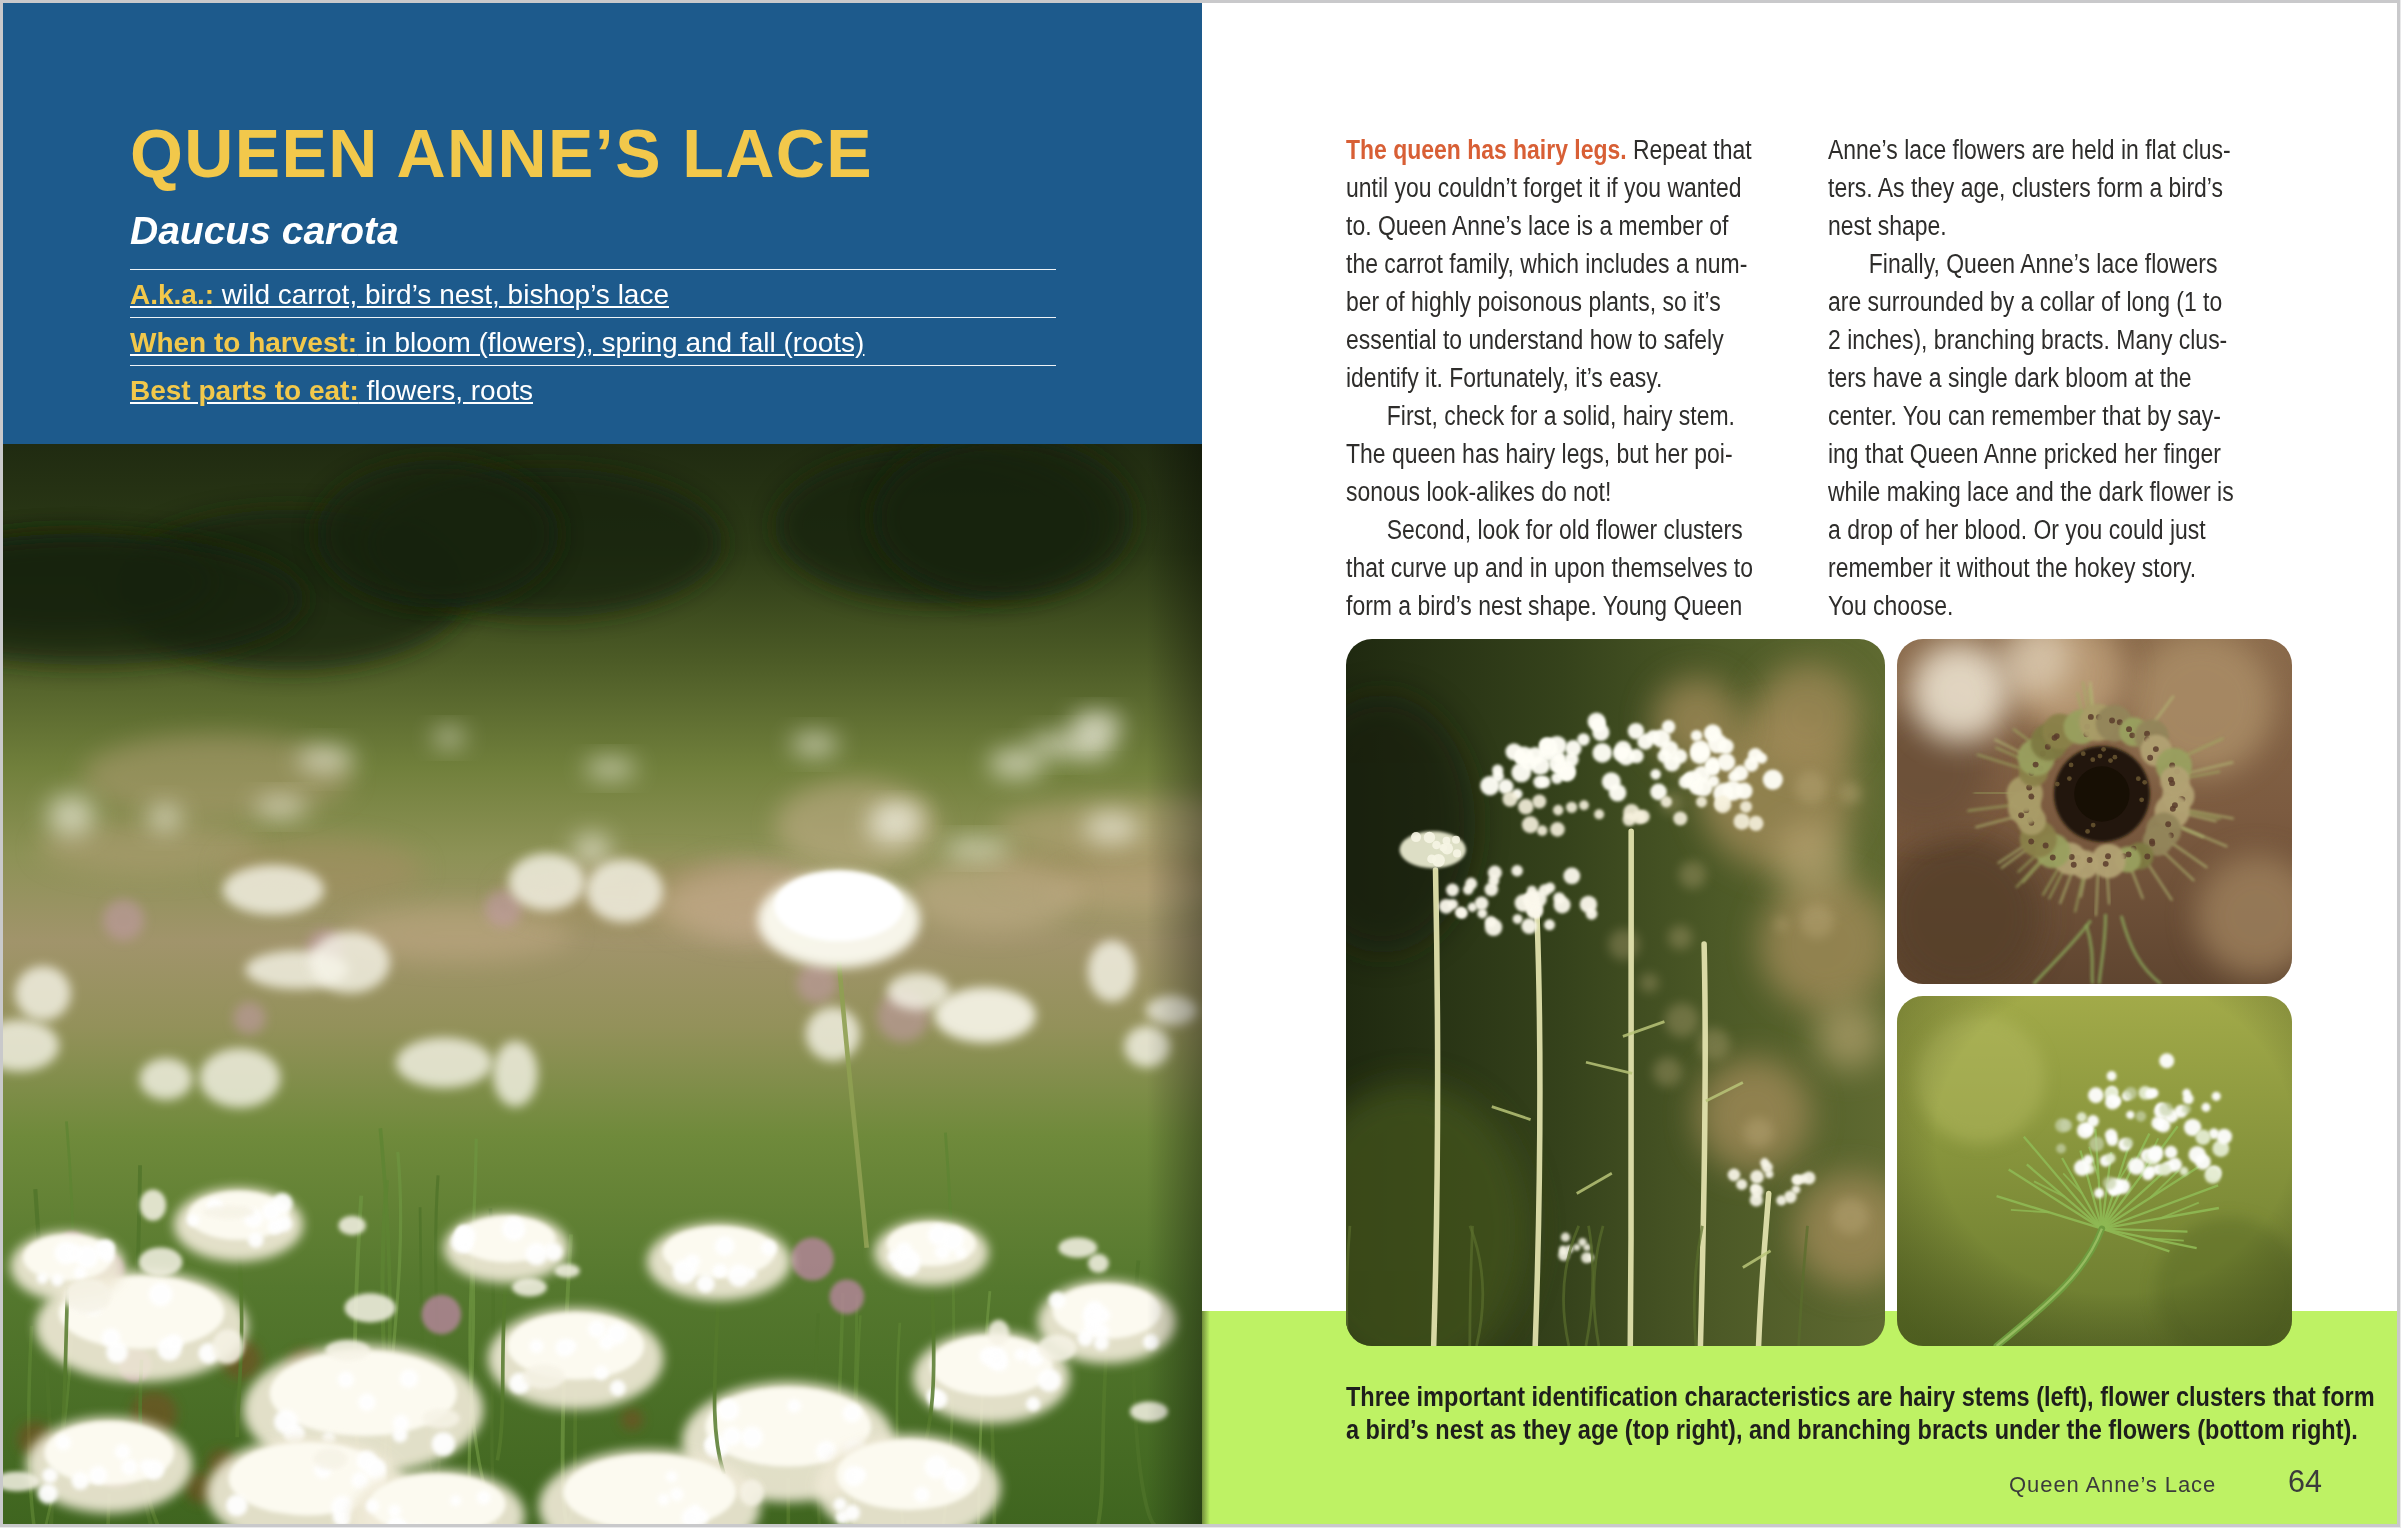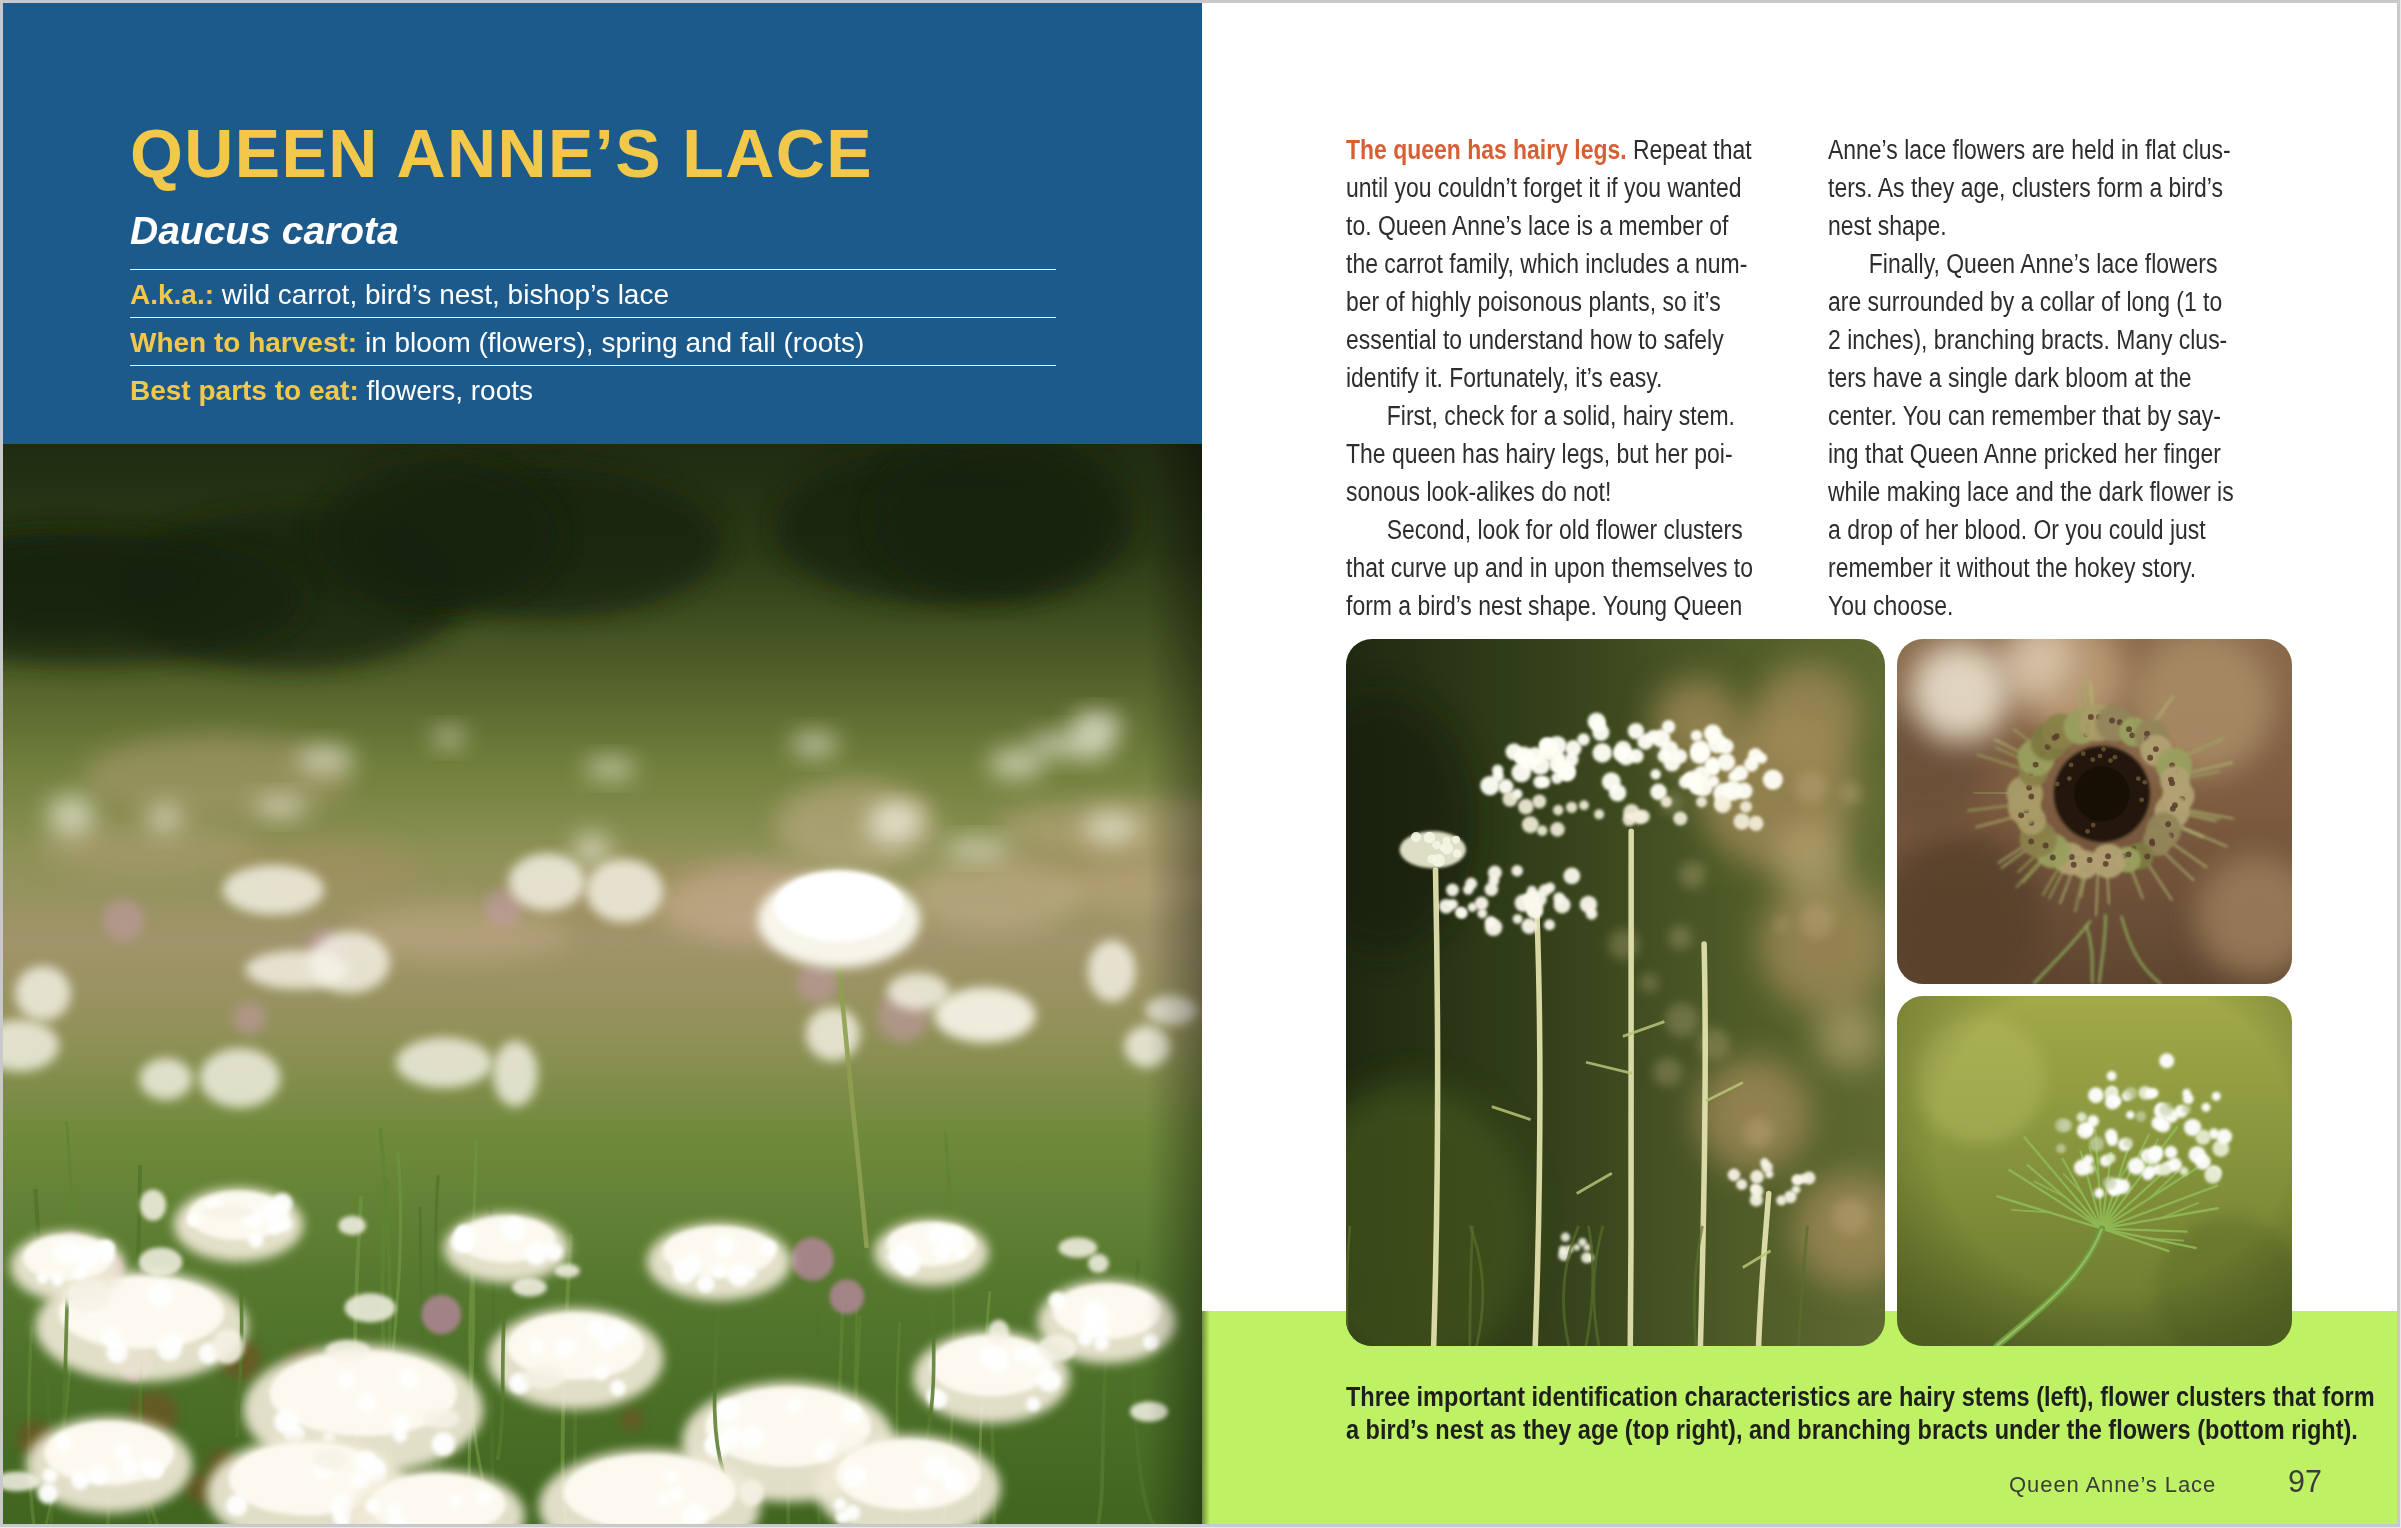--- a/index.html
+++ b/index.html
@@ -9,21 +9,21 @@
   }
   
   .left-page{position:absolute;left:0;top:0;width:1199px;height:1521px;}
   .info-panel{position:absolute;left:0;top:0;width:1199px;height:441px;background:#1d5a8c;}
   .title{
     position:absolute;left:127px;top:116px;margin:0;font-size:68px;font-weight:bold;
     color:#f2c84b;letter-spacing:1.4px;line-height:1;white-space:nowrap;
   }
   .latin{position:absolute;left:127px;top:207px;font-size:39px;font-style:italic;color:#ffffff;line-height:1.1;font-weight:bold;}
   .facts{position:absolute;left:127px;top:266px;width:926px;}
-  .fact-row{border-top:1.8px solid rgba(255,255,255,.92);padding:8.3px 0 5.5px;font-size:28px;line-height:33px;color:#ffffff;white-space:nowrap;}
+  .fact-row{border-top:1.8px solid rgba(255,255,255,.92);padding:8.3px 0 5.5px;font-size:28px;line-height:33px;color:#ffffff;white-space:nowrap;text-decoration:underline;}
   .fact-label{color:#f2c84b;font-weight:bold;}
   .photo-field{position:absolute;left:0;top:441px;width:1199px;height:1081px;}
   svg{display:block;width:100%;height:100%;}
   
   .gutter{position:absolute;left:1199px;top:441px;width:8.3px;height:1081px;
     background:linear-gradient(90deg,rgba(18,20,8,.45),rgba(18,20,8,0));}
   
   .right-page{position:absolute;left:1199px;top:0;width:1195px;height:1308px;background:#ffffff;}
   .col{position:absolute;top:128px;font-size:27px;line-height:38px;color:#2e2d2b;
     transform:scaleX(.85);transform-origin:left top;}
@@ -958,18 +958,18 @@
         </svg>
     </div>
 
     <div class="caption" id="caption">
         <div class="cap-line">Three important identification characteristics are hairy stems (left), flower clusters that form</div>
         <div class="cap-line">a bird’s nest as they age (top right), and branching bracts under the flowers (bottom right).</div>
       </div>
 
     <div class="footer">
       <span class="running">Queen Anne’s Lace</span>
-      <span class="pagenum">97</span>
+      <span class="pagenum">64</span>
     </div>
   </div>
 
 </div>
 
 
 </body></html>

